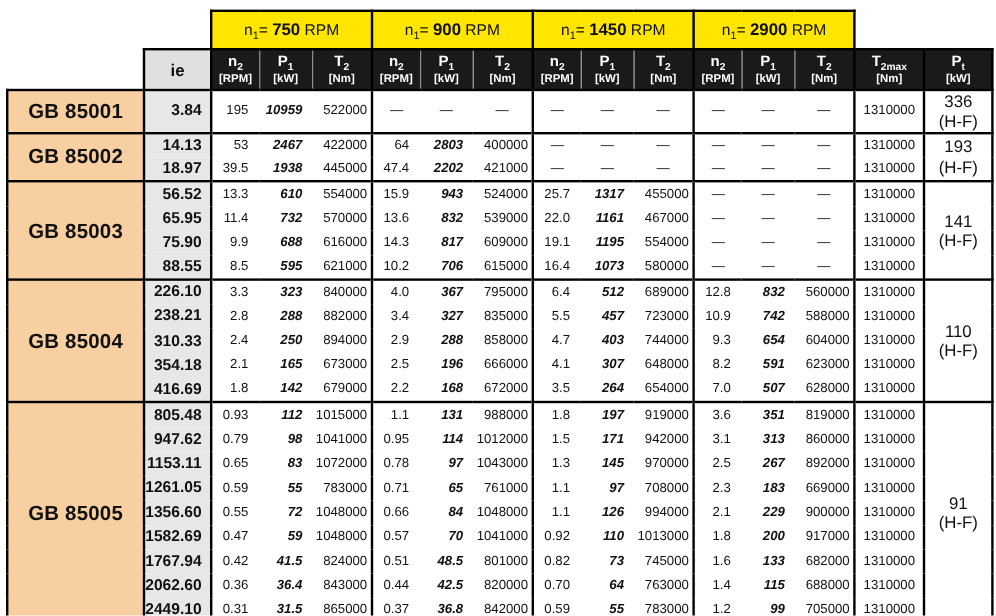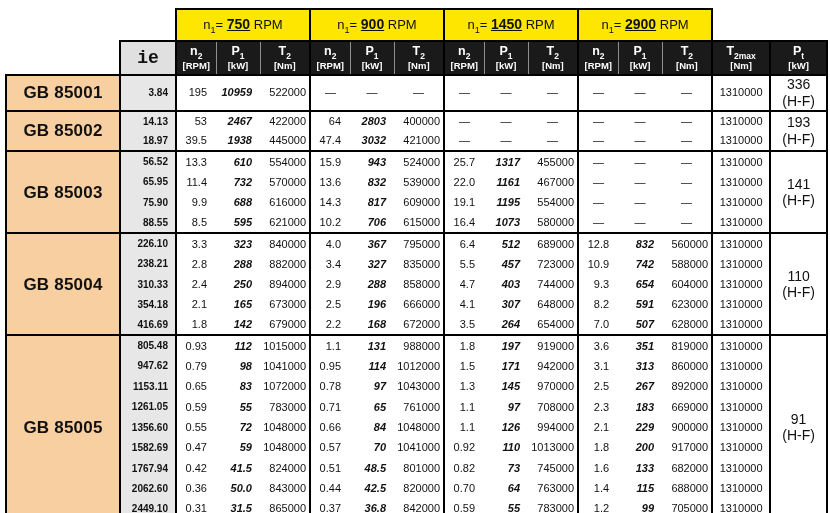--- a/index.html
+++ b/index.html
@@ -12,32 +12,32 @@
     --text:#111111;
   }
   html,body{margin:0;padding:0;background:#fff;}
   body{width:830px;height:513px;overflow:hidden;font-family:"Liberation Sans",sans-serif;color:var(--text);}
   .wrap{padding:8px 0 0 5px;}
   table{border-collapse:collapse;table-layout:fixed;width:821px;}
   td{padding:0;text-align:center;vertical-align:middle;font-size:11px;line-height:1.15;}
   
   .blank{border:none;background:#fff;}
   .yellow{background:var(--yellow);border:2px solid var(--border);font-size:13px;font-weight:400;height:30px;}
-  .yellow b{font-size:14px;text-decoration:underline;}
+  .yellow b{font-size:14px;}
   .yellow sub{font-size:9px;}
-  .iehead{background:var(--iehead);border:2px solid var(--border);font-weight:700;font-size:18px;height:32px;font-family:Liberation Mono, monospace;}
+  .iehead{background:var(--iehead);border:2px solid var(--border);font-weight:700;font-size:14px;height:32px;}
   .bh{background:var(--headbg);color:#fff;border-top:2px solid var(--border);border-bottom:2px solid var(--border);border-left:1px solid #8f8f8f;border-right:1px solid #8f8f8f;}
   .bh.gs{border-left:2px solid var(--border);}
   .bh.ge{border-right:2px solid var(--border);}
   .bh .sym{font-weight:700;font-size:12.5px;}
   .bh .sym sub{font-size:8.5px;font-weight:700;}
   .bh .unit{font-weight:700;font-size:9.5px;margin-top:-1px;}
   
   .model{background:var(--modelbg);font-weight:700;font-size:17px;border:2px solid var(--border);letter-spacing:.2px;}
-  .iecell{background:var(--iebg);font-weight:700;font-size:10px;text-align:right;padding-right:7px;border-left:2px solid var(--border);border-right:2px solid var(--border);}
+  .iecell{background:var(--iebg);font-weight:700;font-size:13px;text-align:right;padding-right:7px;border-left:2px solid var(--border);border-right:2px solid var(--border);}
   .c-n2{text-align:right;padding-right:9px;}
   .c-p1{text-align:right;padding-right:8px;font-weight:700;font-style:italic;}
   .c-t2{text-align:right;padding-right:3px;}
   .groupstart{border-left:2px solid var(--border);}
   .dash{text-align:center;padding-right:0;font-weight:400;font-style:normal;}
   .t2max{border-left:2px solid var(--border);border-right:2px solid var(--border);text-align:center;}
   .pt{border:2px solid var(--border);text-align:center;font-size:14px;line-height:1.2;}
   .gtop{border-top:2px solid var(--border);}
   tbody tr:last-child td{border-bottom:2px solid var(--border);}
 </style>
@@ -182,21 +182,21 @@
             <div>193</div>
             <div>(H-F)</div>
           </td>
         </tr>
         <tr style="height: 20.45px;">
           <td class="iecell">18.97</td>
           <td class="c-n2 groupstart">39.5</td>
           <td class="c-p1">1938</td>
           <td class="c-t2">445000</td>
           <td class="c-n2 groupstart">47.4</td>
-          <td class="c-p1">3032</td>
+          <td class="c-p1">2202</td>
           <td class="c-t2">421000</td>
           <td class="c-n2 groupstart dash">—</td>
           <td class="c-p1 dash">—</td>
           <td class="c-t2 dash">—</td>
           <td class="c-n2 groupstart dash">—</td>
           <td class="c-p1 dash">—</td>
           <td class="c-t2 dash">—</td>
           <td class="t2max">1310000</td>
         </tr>
         <tr style="height: 20.45px;">
@@ -466,21 +466,21 @@
           <td class="c-p1">73</td>
           <td class="c-t2">745000</td>
           <td class="c-n2 groupstart">1.6</td>
           <td class="c-p1">133</td>
           <td class="c-t2">682000</td>
           <td class="t2max">1310000</td>
         </tr>
         <tr style="height: 20.45px;">
           <td class="iecell">2062.60</td>
           <td class="c-n2 groupstart">0.36</td>
-          <td class="c-p1">50.0</td>
+          <td class="c-p1">36.4</td>
           <td class="c-t2">843000</td>
           <td class="c-n2 groupstart">0.44</td>
           <td class="c-p1">42.5</td>
           <td class="c-t2">820000</td>
           <td class="c-n2 groupstart">0.70</td>
           <td class="c-p1">64</td>
           <td class="c-t2">763000</td>
           <td class="c-n2 groupstart">1.4</td>
           <td class="c-p1">115</td>
           <td class="c-t2">688000</td>

